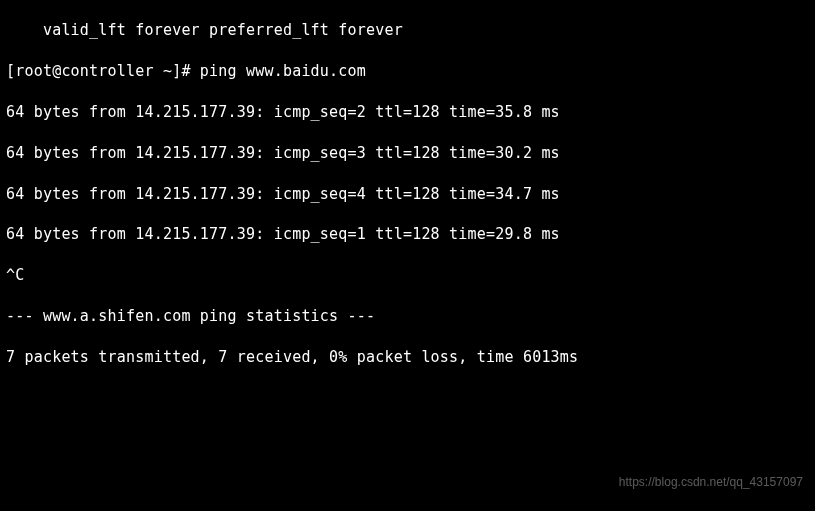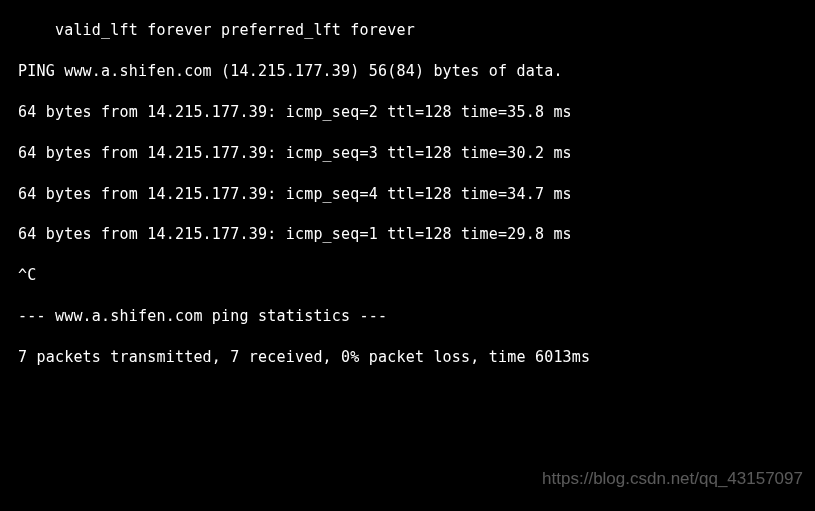--- a/index.html
+++ b/index.html
@@ -12,37 +12,37 @@
   }
   .terminal {
     font-family: "Consolas", "Menlo", "DejaVu Sans Mono", monospace;
     font-size: 15px;
     line-height: 20.4px;
     color: #fff;
     white-space: pre;
     padding: 0 6px;
     letter-spacing: 0.2px;
   }
-  .line { display: block; margin-left: 12px; }
+  .line { display: block; }
   .watermark {
     position: absolute;
     right: 12px;
     bottom: 22px;
     color: rgba(200,200,200,0.45);
     font-family: Arial, sans-serif;
-    font-size: 17px;
+    font-size: 12px;
     pointer-events: none;
   }
 </style>
 </head>
 <body>
 
 <div class="terminal">
 <span class="line">    valid_lft forever preferred_lft forever</span>
-<span class="line">PING www.a.shifen.com (14.215.177.39) 56(84) bytes of data.</span>
+<span class="line">[root@controller ~]# ping www.baidu.com</span>
 <span class="line">64 bytes from 14.215.177.39: icmp_seq=2 ttl=128 time=35.8 ms</span>
 <span class="line">64 bytes from 14.215.177.39: icmp_seq=3 ttl=128 time=30.2 ms</span>
 <span class="line">64 bytes from 14.215.177.39: icmp_seq=4 ttl=128 time=34.7 ms</span>
 <span class="line">64 bytes from 14.215.177.39: icmp_seq=1 ttl=128 time=29.8 ms</span>
 <span class="line">^C</span>
 <span class="line">--- www.a.shifen.com ping statistics ---</span>
 <span class="line">7 packets transmitted, 7 received, 0% packet loss, time 6013ms</span>
 
 
 

